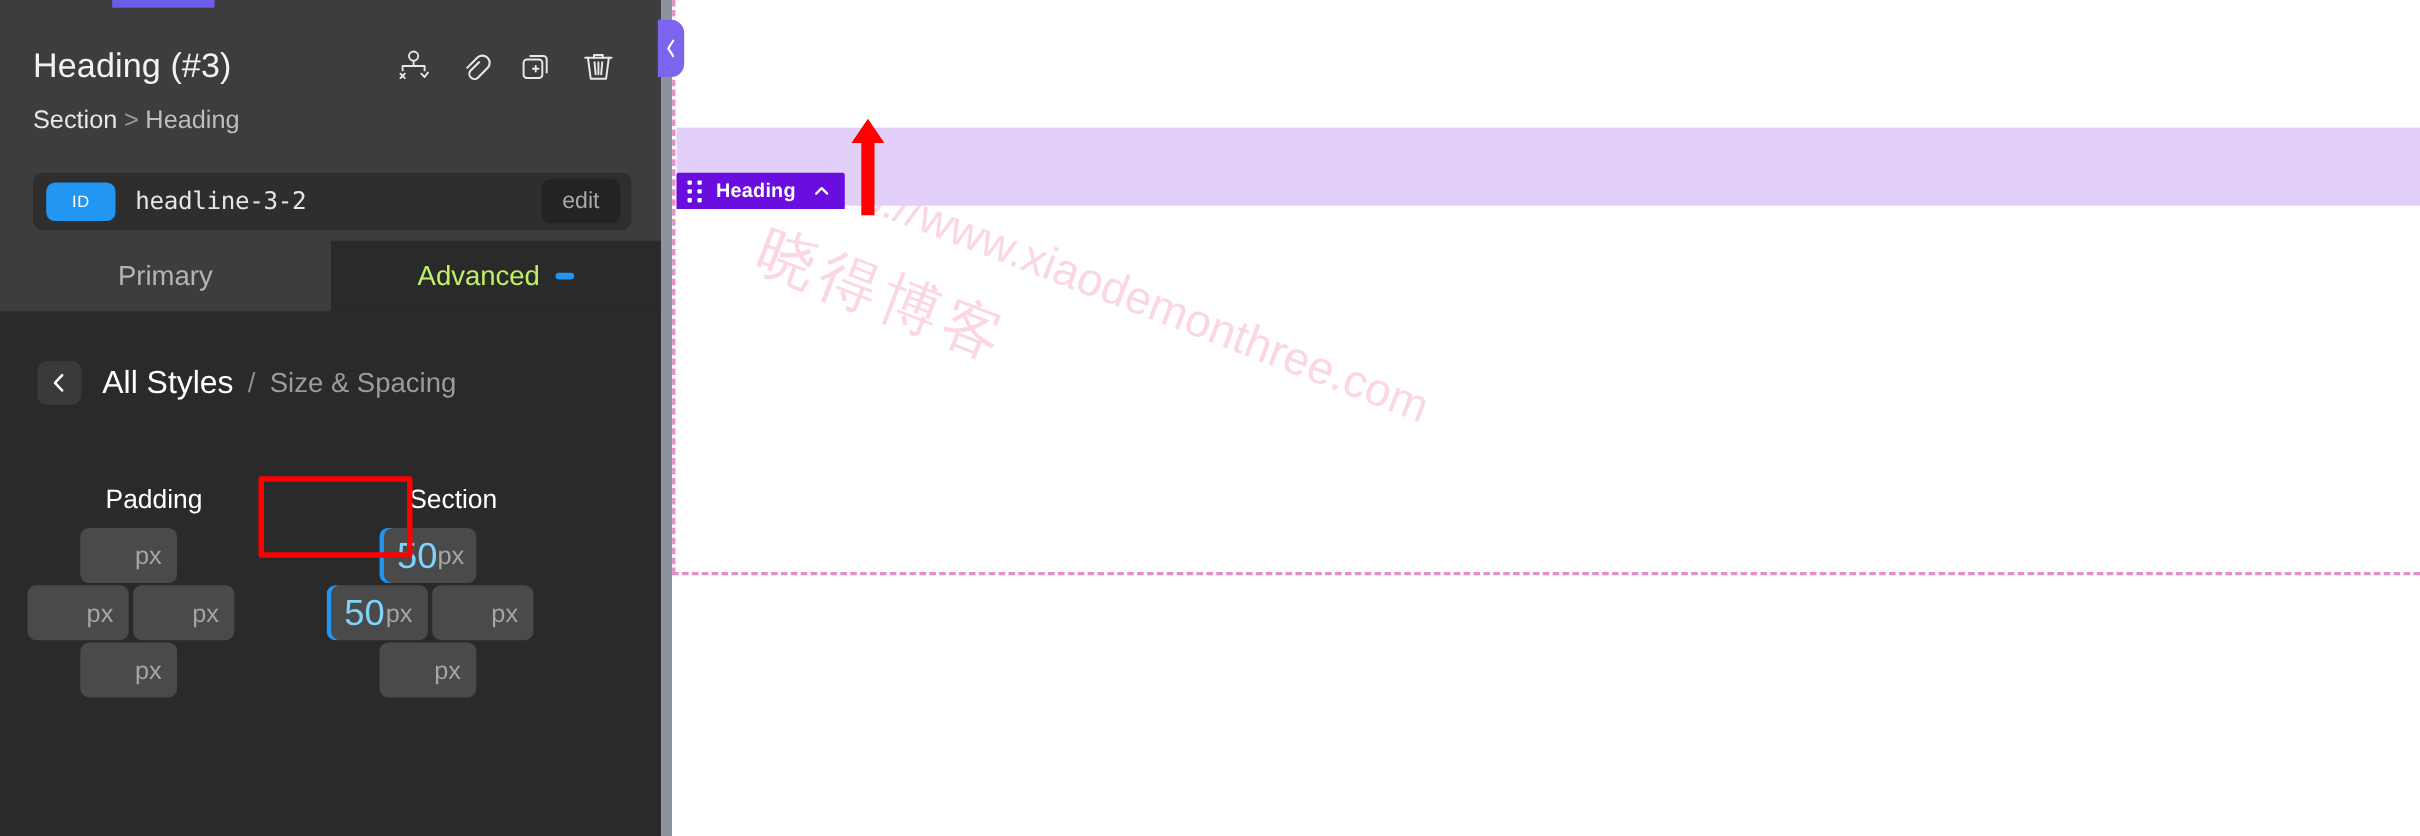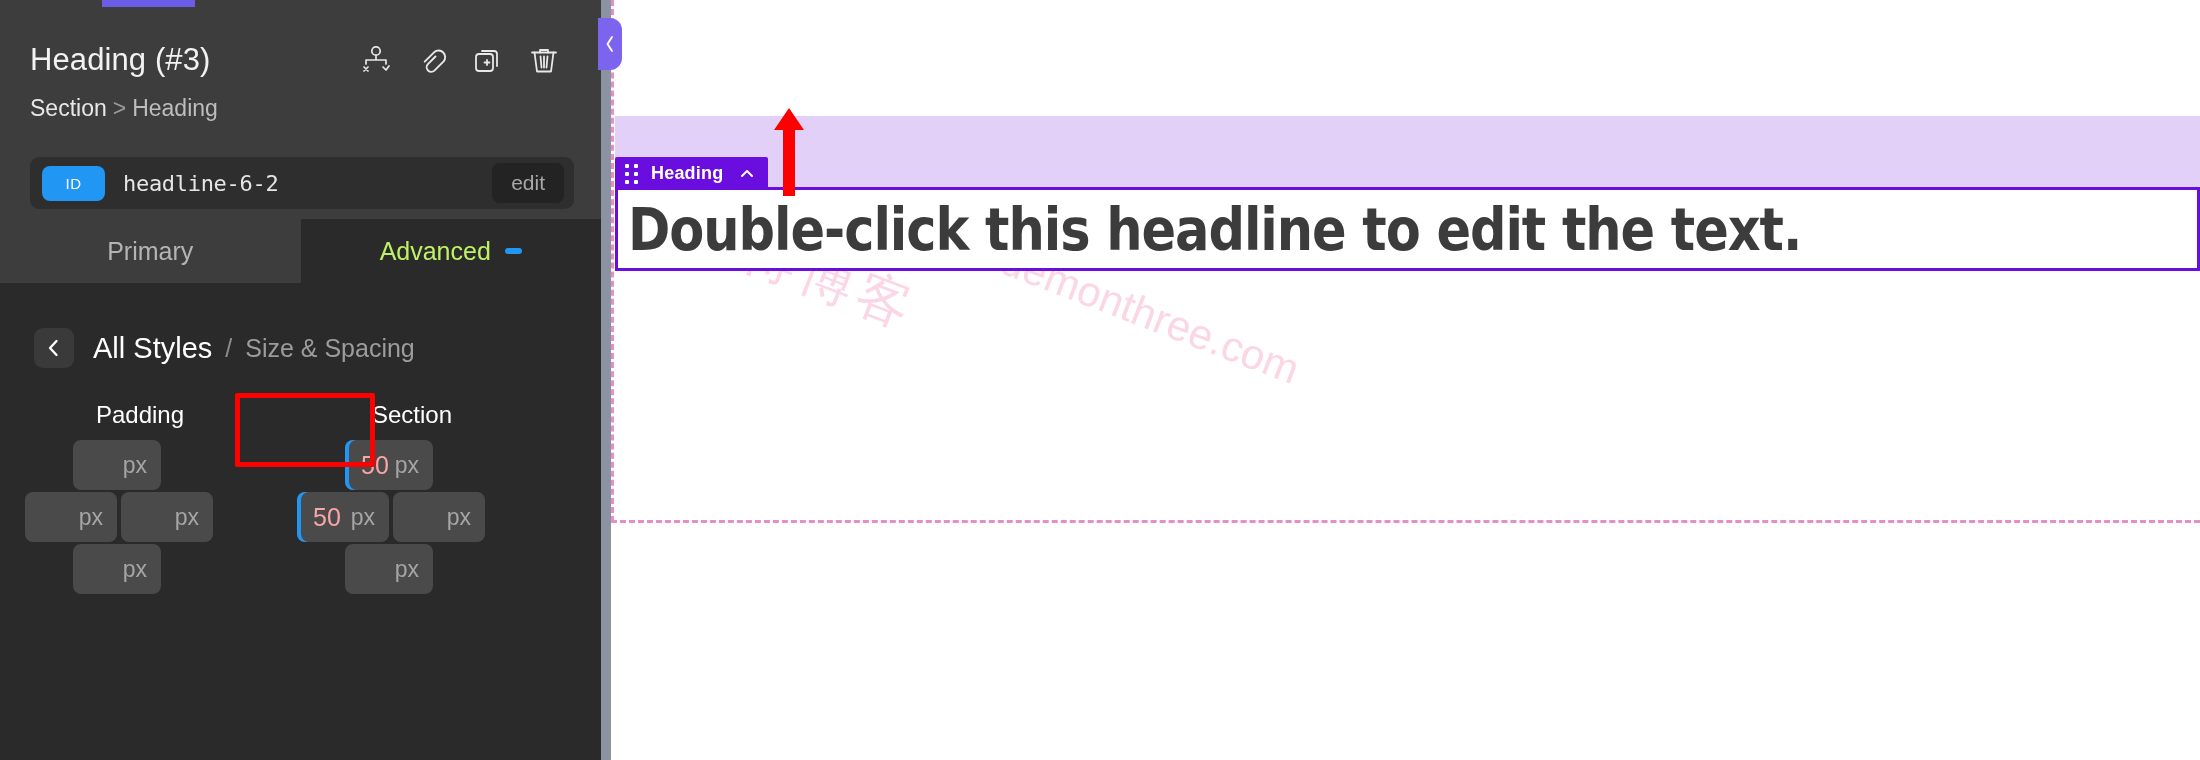--- a/index.html
+++ b/index.html
@@ -106,36 +106,36 @@
     width: 40px; height: 40px; border-radius: 9px;
     background: #3a3a3a; display: flex; align-items: center; justify-content: center;
     cursor: pointer;
   }
   #back-btn svg { width: 22px; height: 22px; display:block; }
   #sub-all { margin-left: 19px; color: #ffffff; font-size: 29px; }
   #sub-sep { margin: 0 13px; color: #8d8d8d; font-size: 25px; }
   #sub-cur { color: #9c9c9c; font-size: 25px; }
 
   
-  #spacing { position: absolute; left: 0; top: 400px; width: 541px; height: 280px; }
+  #spacing { position: absolute; left: 0; top: 440px; width: 541px; height: 280px; }
   .sp-col { position: absolute; top: 0; width: 230px; }
   #sp-padding { left: 25px; }
   #sp-margin  { left: 297px; }
   .sp-label {
     text-align: center; color: #ffffff; font-size: 24px;
     height: 30px; line-height: 30px;
   }
   .sp-grid { position: relative; width: 230px; height: 230px; margin-top: 10px; }
   .sp-field {
     position: absolute; height: 50px; background: #4a4a4a;
     border-radius: 8px; display: flex; align-items: center;
     overflow: hidden; cursor: text;
   }
   .sp-field .val {
-    color: #fca5a5; font-size: 25px; margin-left: 16px;
+    color: #7dd3fc; font-size: 33px; margin-left: 16px;
   }
   .sp-field .unit {
     color: #a5a5a5; font-size: 23px; margin-left: auto; margin-right: 14px; text-align: right;
   }
   .sp-field.active { box-shadow: inset 4px 0 0 0 #2196f3; }
   .f-top    { left: 48px;  top: 0;   width: 88px; }
   .f-left   { left: 0;     top: 52px; width: 92px; }
   .f-right  { left: 96px;  top: 52px; width: 92px; }
   .f-bottom { left: 48px;  top: 104px; width: 88px; }
   #margin-highlight {
@@ -279,21 +279,21 @@
 
         </div>
       </div>
 
       <div id="breadcrumb-row">
         <span class="bc-strong">Section</span><span class="bc-sep">&gt;</span><span class="bc-dim">Heading</span>
       </div>
 
       <div id="id-bar">
         <div id="id-chip">ID</div>
-        <div id="id-value">headline-6-2</div>
+        <div id="id-value">headline-3-2</div>
         <div id="state-btn">edit</div>
       </div>
 
     </div>
 
     <div id="tabs">
       <div class="tab inactive">
         <span>Primary</span>
       </div>
       <div class="tab active">
@@ -395,23 +395,20 @@
           <i></i>
       </span>
       <span id="badge-label">Heading</span>
       <span id="badge-chev">
         <svg viewBox="0 0 16 16" fill="none" stroke="#ffffff" stroke-width="2" stroke-linecap="round" stroke-linejoin="round">
           <path d="M3 10 L8 5 L13 10"></path>
         </svg>
       </span>
     </div>
 
-    <div id="heading-box">
-      <div id="heading-text">Double-click this headline to edit the text.</div>
-    </div>
 
     <div id="red-arrow">
       <svg viewBox="0 0 36 88" width="36" height="88">
         <polygon points="18,0 33,22 24,22 24,88 12,88 12,22 3,22" fill="#ff0000"></polygon>
       </svg>
     </div>
 
   </div>
 
 </div>

